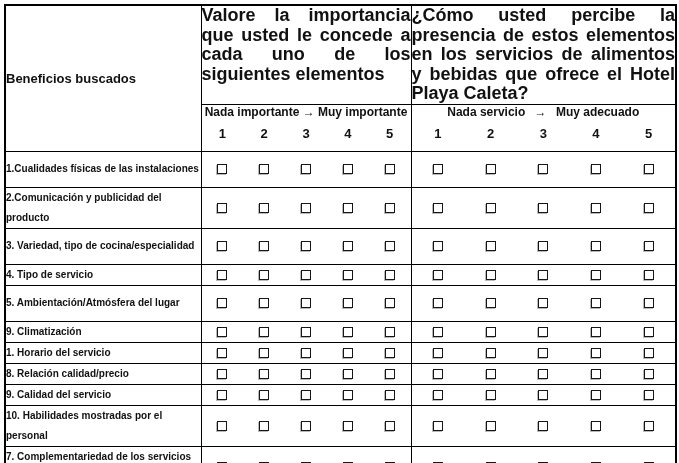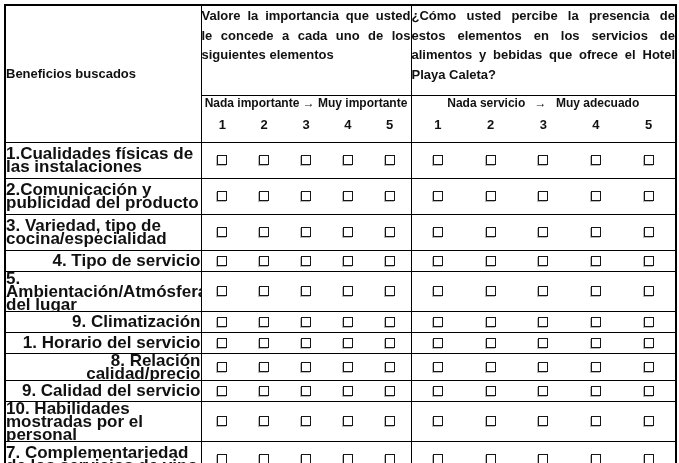--- a/index.html
+++ b/index.html
@@ -33,28 +33,28 @@
   col.c-groupB { width: 265px; }
 
   td.benef-cell {
     text-align: left;
     vertical-align: middle;
     font-size: 13px;
   }
   td.question-cell {
     vertical-align: top;
     text-align: justify;
-    font-size: 13px;
+    font-size: 18px;
     line-height: 19.5px;
     padding: 4px 7px 0 7px;
   }
   tr.header-row { height: 90px; }
   tr.scale-row  { height: 47px; }
   tr.h2l { height: 36px; }
-  tr.h1l { height: 21px; text-align: right; }
+  tr.h1l { height: 21px; }
 
   td.scale-cell {
     vertical-align: top;
     padding: 4px 0 0 0;
   }
   .scale-label {
     text-align: center;
     font-size: 12px;
     line-height: 14px;
     white-space: nowrap;
@@ -69,22 +69,22 @@
     display: flex;
     justify-content: center;
     align-items: center;
   }
   .nums {
     margin-top: 7px;
     font-size: 13px;
   }
   td.label-cell {
     vertical-align: middle;
-    font-size: 17px;
-    line-height: 13px;
+    font-size: 10px;
+    line-height: 20px;
     padding: 1px 2px 1px 4px;
   }
   td.cb-cell {
     vertical-align: middle;
   }
   .cb {
     display: inline-block;
     width: 8px;
     height: 8px;
     background: #ffffff;

